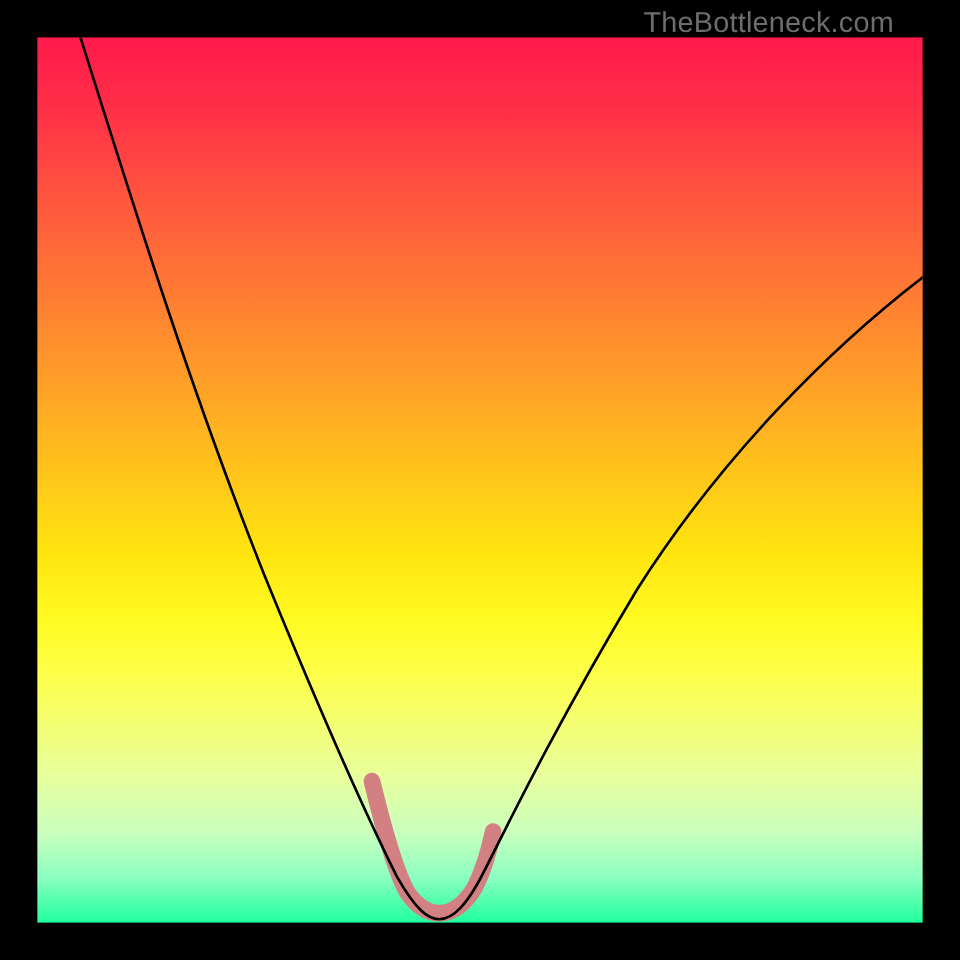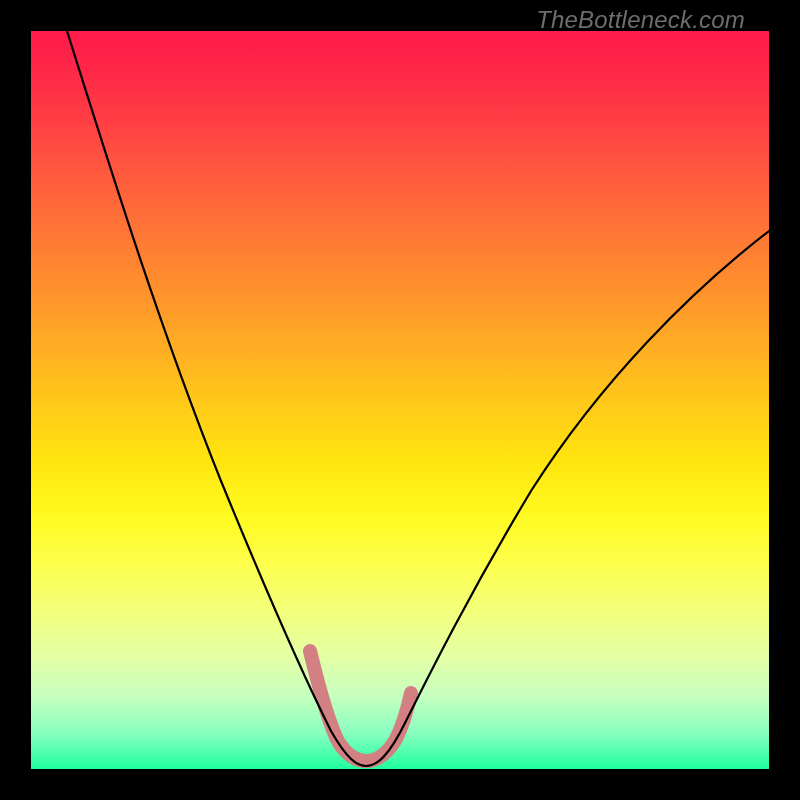--- a/index.html
+++ b/index.html
@@ -11,21 +11,20 @@
     overflow: hidden;
     font-family: Arial, Helvetica, sans-serif;
   }
   .frame {
     position: absolute;
     top: 0;
     left: 0;
     width: 759px;
     height: 800px;
     background: #000;
-    font-style: italic;
   }
   .watermark {
     position: absolute;
     top: 6px;
     right: 14px;
     color: #6d6d6d;
     font-size: 24px;
     font-weight: 500;
     letter-spacing: 0.2px;
     z-index: 10;

